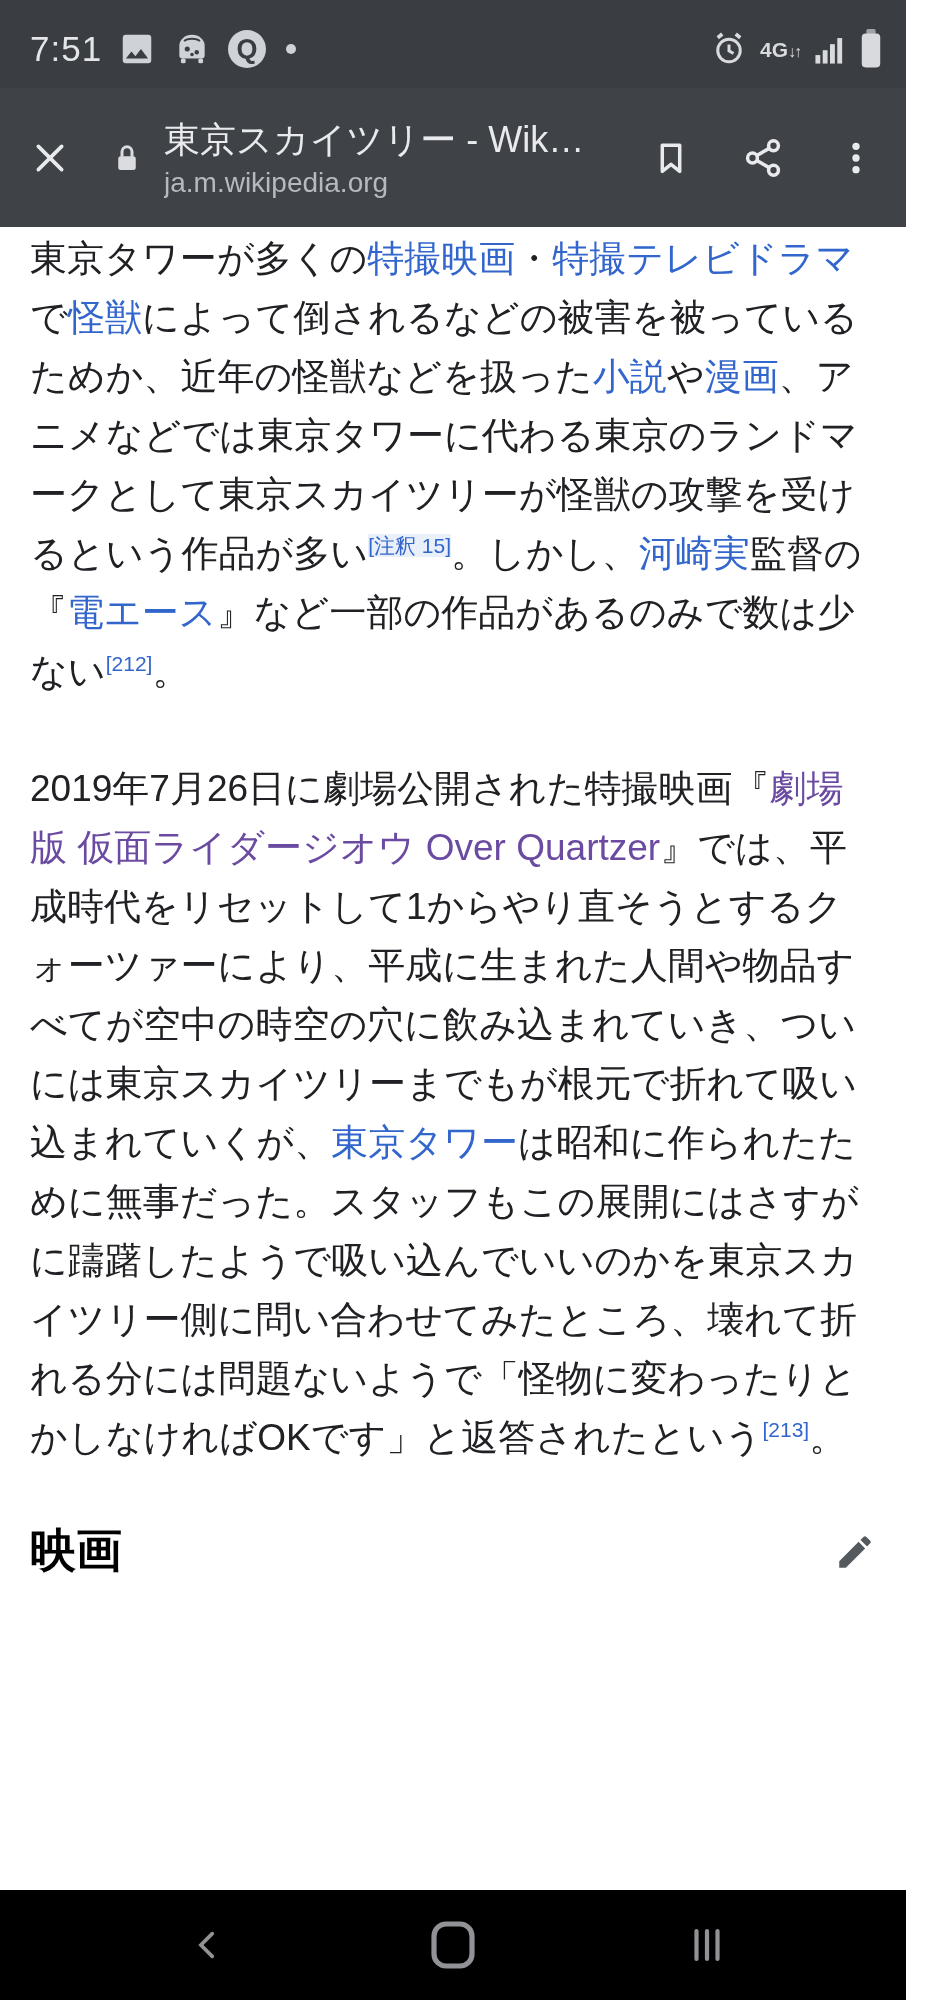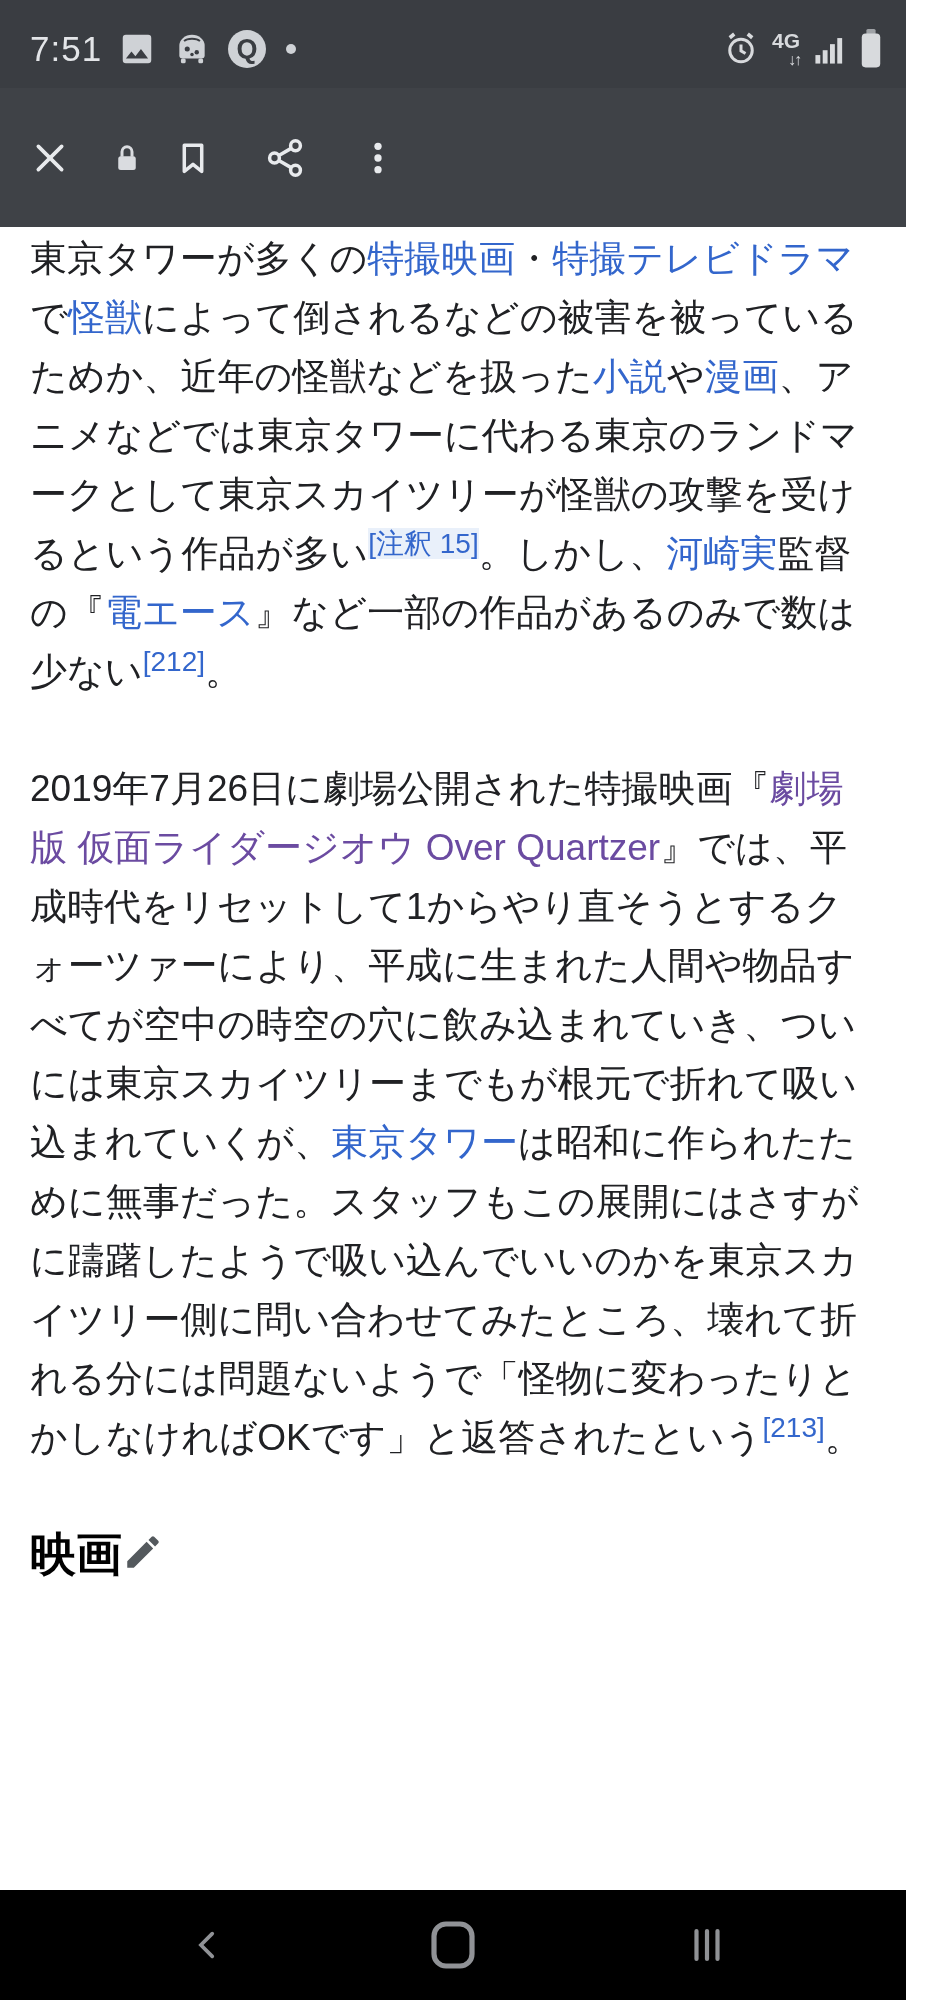--- a/index.html
+++ b/index.html
@@ -10,42 +10,42 @@
   
   .status-bar { height:88px; background:var(--status-bg,#3a3d42); display:flex; align-items:center;
                 padding:10px 24px 0 30px; flex-shrink:0; }
   .sb-left { display:flex; align-items:center; gap:16px; }
   .sb-time { color:#e3e5e8; font-size:35px; letter-spacing:1px; }
   .sb-right { margin-left:auto; display:flex; align-items:center; gap:13px; }
   .sb-ico { display:flex; align-items:center; }
   .q-badge { width:38px; height:38px; border-radius:50%; background:#cfd2d6; color:#3a3d42;
              font-weight:bold; font-size:27px; display:flex; align-items:center; justify-content:center; }
   .notif-dot { width:10px; height:10px; border-radius:50%; background:#cfd2d6; margin-left:4px; }
-  .net4g { display:flex; flex-direction:column; align-items:flex-end; line-height:1; color:#d8dadd; }
+  .net4g { display:flex; flex-direction:row; align-items:flex-end; line-height:1; color:#d8dadd; }
   .net4g .t { font-size:21px; font-weight:bold; }
   .net4g .a { font-size:16px; letter-spacing:-2px; margin-top:1px; }
 
   
   .toolbar { height:139px; background:var(--toolbar-bg,#3f4247); display:flex; align-items:center;
              padding:0 30px; gap:18px; flex-shrink:0; }
   .tb-btn { display:flex; align-items:center; justify-content:center; flex-shrink:0; }
   .tb-title-block { flex:1; min-width:0; display:flex; flex-direction:column; margin-left:4px; }
   .tb-title { color:#e8eaed; font-size:36px; white-space:nowrap; overflow:hidden; }
   .tb-url { color:#b6babe; font-size:28px; margin-top:2px; white-space:nowrap; overflow:hidden; }
   .tb-right { display:flex; align-items:center; gap:52px; margin-left:14px; }
 
   
   .content { background:#fff; height:1663px; overflow:hidden; padding:2px 30px 0 30px; flex-shrink:0; }
   .content p { font-size:37px; line-height:59px; color:#202124; margin:0 0 58px 0;
                overflow-wrap:break-word; }
   .t-link { color:var(--link,#36c); text-decoration:none; }
   .t-visited { color:var(--visited,#6b4ba1); text-decoration:none; }
-  sup.t-ref { font-size:28px; line-height:0; vertical-align:super; color:var(--link,#36c); }
+  sup.t-ref { font-size:21px; line-height:0; vertical-align:super; color:var(--link,#36c); }
   sup.t-ref-hl { background:#e9f0fa; }
-  .section-heading { margin-top:22px; display:flex; align-items:center; justify-content:flex-start; }
+  .section-heading { margin-top:22px; display:flex; align-items:center; justify-content:space-between;font-family:Liberation Mono, monospace; }
   .section-heading .ht { font-size:46px; font-weight:bold; color:#000; line-height:58px; }
 
   
   .nav-bar { height:110px; background:var(--nav-bg,#000); position:relative; flex-shrink:0; }
   .nav-btn { position:absolute; top:50%; transform:translate(-50%,-50%); display:flex; }
   .nav-back { left:23%; } .nav-home { left:50%; } .nav-recents { left:78%; }
 </style>
 </head>
 <body>
 
@@ -107,20 +107,24 @@
       <svg width="40" height="40" viewBox="0 0 24 24" stroke="#e8eaed" stroke-width="2.2" stroke-linecap="round">
           <path d="M5 5l14 14M19 5 5 19"></path>
         </svg>
     </span>
     <span class="tb-btn" style="margin-left:24px;">
       <svg width="30" height="36" viewBox="0 0 24 24">
         <path d="M8 11V7a4 4 0 0 1 8 0v4" fill="none" stroke="#dadce0" stroke-width="2.4"></path>
         <rect x="5" y="10.5" width="14" height="11" rx="2" fill="#dadce0"></rect>
       </svg>
     </span>
+    <span class="tb-title-block">
+      <span class="tb-title">東京スカイツリー - Wik…</span>
+      <span class="tb-url">ja.m.wikipedia.org</span>
+    </span>
     <span class="tb-right">
       <span class="tb-btn">
         <svg width="38" height="42" viewBox="0 0 24 24" fill="none" stroke="#e8eaed" stroke-width="2.2" stroke-linejoin="round">
             <path d="M6.5 4h11v16.5L12 16l-5.5 4.5z"></path>
           </svg>
       </span>
       <span class="tb-btn">
         <svg width="42" height="42" viewBox="0 0 24 24" fill="none" stroke="#e8eaed" stroke-width="2">
           <circle cx="18" cy="5" r="2.8"></circle>
             <circle cx="6" cy="12" r="2.8"></circle>

